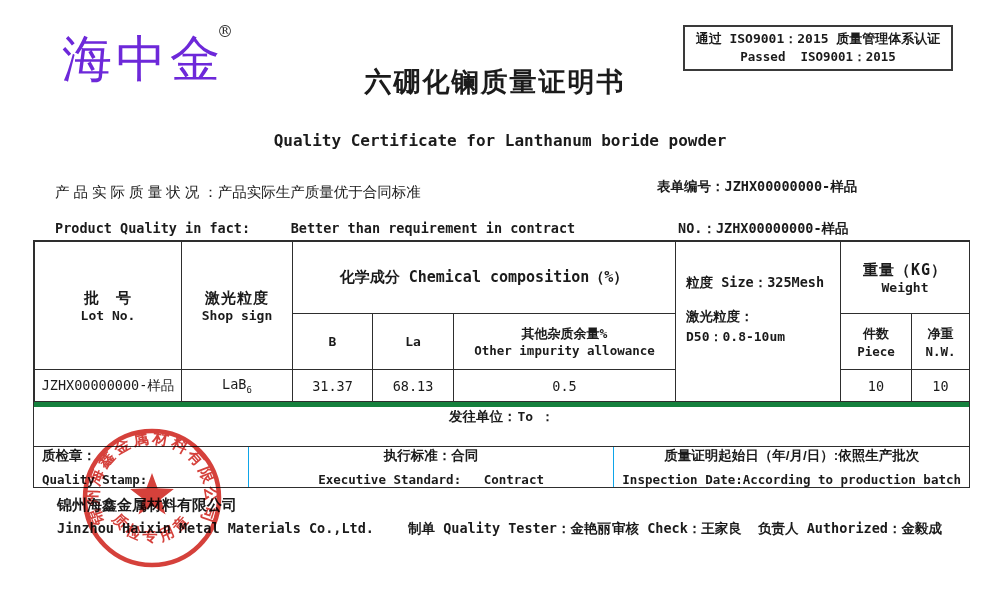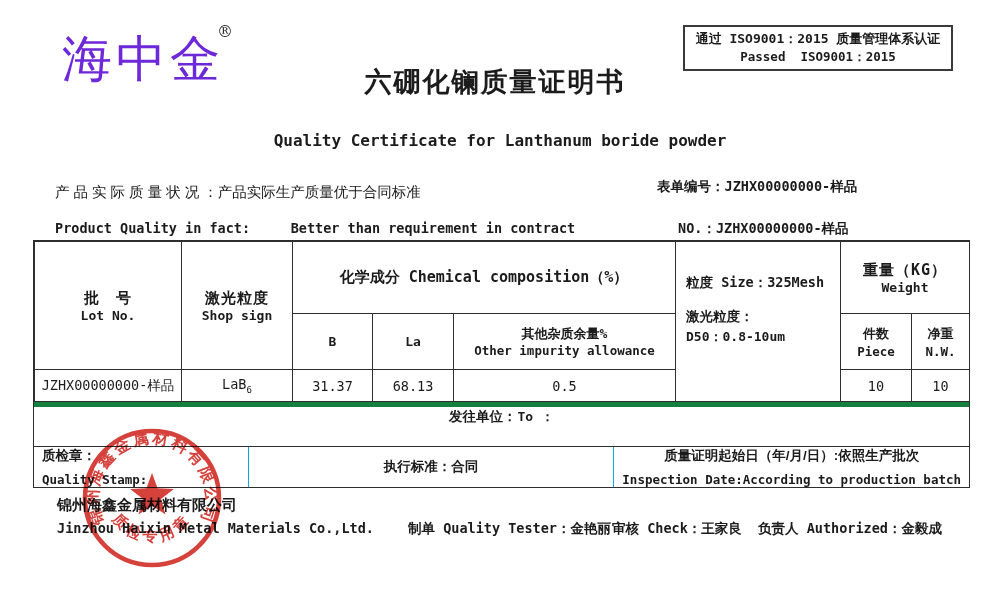--- a/index.html
+++ b/index.html
@@ -169,20 +169,21 @@
       <div class="en">To ：</div>
     </div>
 
     <div class="stamp-row">
       <div class="stamp-cell sc1">
         <div class="cn">质检章：</div>
         <div class="en">Quality Stamp:</div>
       </div>
       <div class="stamp-cell sc2">
         <div class="cn">执行标准：合同</div>
+        <div class="en">Executive Standard:   Contract</div>
       </div>
       <div class="stamp-cell sc3">
         <div class="cn">质量证明起始日（年/月/日）:依照生产批次</div>
         <div class="en">Inspection Date:According to production batch</div>
       </div>
     </div>
   </div>
 
   <div class="company-cn">锦州海鑫金属材料有限公司</div>
   <div class="company-en">Jinzhou Haixin Metal Materials Co.,Ltd.</div>

